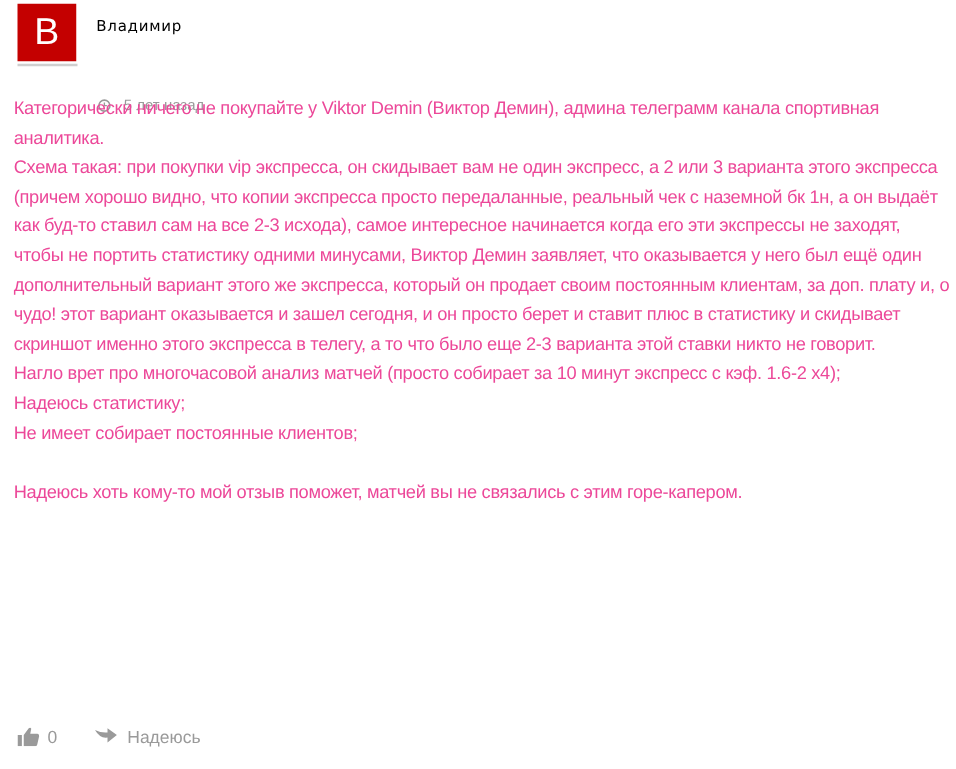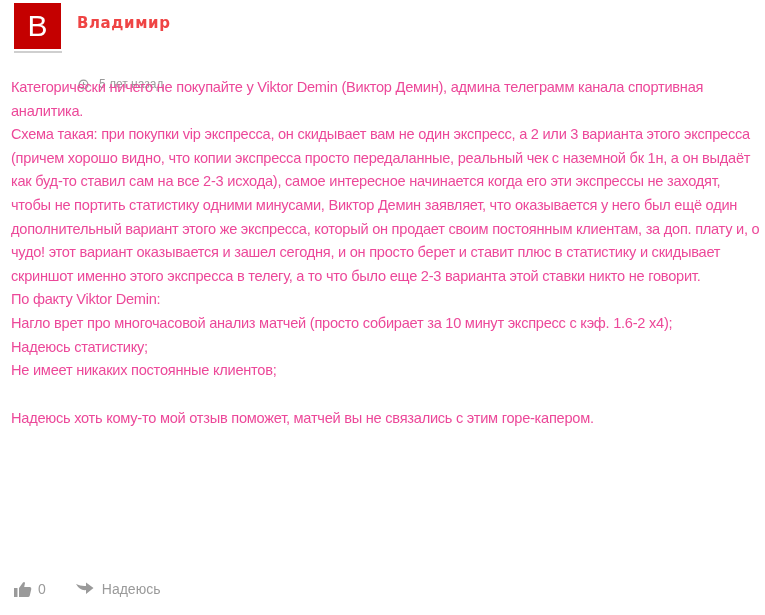--- a/index.html
+++ b/index.html
@@ -3,22 +3,22 @@
 <meta charset="utf-8">
 <style>
   html, body { margin:0; padding:0; background:#ffffff; }
   body { width:765px; height:615px; overflow:hidden; position:relative;
          font-family:"Liberation Sans", sans-serif; }
   .avatar-wrap { position:absolute; left:14px; top:3px; width:48px; height:50px; }
   .avatar { width:47px; height:46px; background:#c40000; color:#fff;
             font-family:"Liberation Sans", sans-serif; font-size:30px; line-height:46px;
             text-align:center; }
   .avatar-underline { height:2px; background:#cfcfcf; margin-top:2px; width:48px; }
-  .author { position:absolute; left:77px; top:14px; font-size:15px; font-weight:bold;
-            color:#ef4444; letter-spacing:0.6px; font-family:"DejaVu Sans", sans-serif; }
+  .author { position:absolute; left:77px; top:14px; font-size:12px; font-weight:normal;
+            color:#000000; letter-spacing:0.6px; font-family:"DejaVu Sans", sans-serif; }
   .meta { position:absolute; left:78px; top:37px; font-size:12px; color:#9a9a9a;
           display:flex; align-items:center;margin-top:40px; }
   .meta .clock { width:11px; height:11px; margin-right:10px; display:inline-block; }
   .body { position:absolute; left:11px; top:76px; width:750px; font-size:14.6px; color:#ec4899;
           line-height:23.6px; letter-spacing:-0.25px; }
   .body p { margin:0; }
   .body .gap { height:24px; }
   .footer { position:absolute; left:14px; top:581px; display:flex; align-items:center;
             font-size:14px; color:#9a9a9a; }
   .footer .like-icon { width:18px; height:16px; display:inline-block; }
@@ -43,24 +43,23 @@
         <circle cx="6" cy="6" r="4.8" fill="none" stroke="#9a9a9a" stroke-width="1.4"></circle>
         <path d="M6 3.3 V6 H8.2" fill="none" stroke="#9a9a9a" stroke-width="1.2"></path>
       </svg>
     </span>
     <span>5 лет назад</span>
   </div>
 
   <div class="body">
     <p>Категорически ничего не покупайте у Viktor Demin (Виктор Демин), админа телеграмм канала спортивная аналитика.</p>
     <p>Схема такая: при покупки vip экспресса, он скидывает вам не один экспресс, а 2 или 3 варианта этого экспресса (причем хорошо видно, что копии экспресса просто передаланные, реальный чек с наземной бк 1н, а он выдаёт как буд-то ставил сам на все 2-3 исхода), самое интересное начинается когда его эти экспрессы не заходят, чтобы не портить статистику одними минусами, Виктор Демин заявляет, что оказывается у него был ещё один дополнительный вариант этого же экспресса, который он продает своим постоянным клиентам, за доп. плату и, о чудо! этот вариант оказывается и зашел сегодня, и он просто берет и ставит плюс в статистику и скидывает скриншот именно этого экспресса в телегу, а то что было еще 2-3 варианта этой ставки никто не говорит.</p>
-    <p>По факту Viktor Demin:</p>
     <p>Нагло врет про многочасовой анализ матчей (просто собирает за 10 минут экспресс с кэф. 1.6-2 х4);</p>
     <p>Надеюсь статистику;</p>
-    <p>Не имеет никаких постоянные клиентов;</p>
+    <p>Не имеет собирает постоянные клиентов;</p>
     <div class="gap"></div>
     <p>Надеюсь хоть кому-то мой отзыв поможет, матчей вы не связались с этим горе-капером.</p>
   </div>
 
   <div class="footer">
     <span class="like-icon">
       <svg viewBox="0 0 18 16" width="18" height="16">
         <rect x="0" y="7" width="3.5" height="9" fill="#9a9a9a"></rect>
         <path d="M5 7 L9 1.5 Q10.5 0.5 11 2 L10.2 6 H16 Q17.5 6.3 17.3 8 L15.8 14.5 Q15.4 16 14 16 H5 Z" fill="#9a9a9a"></path>
       </svg>

